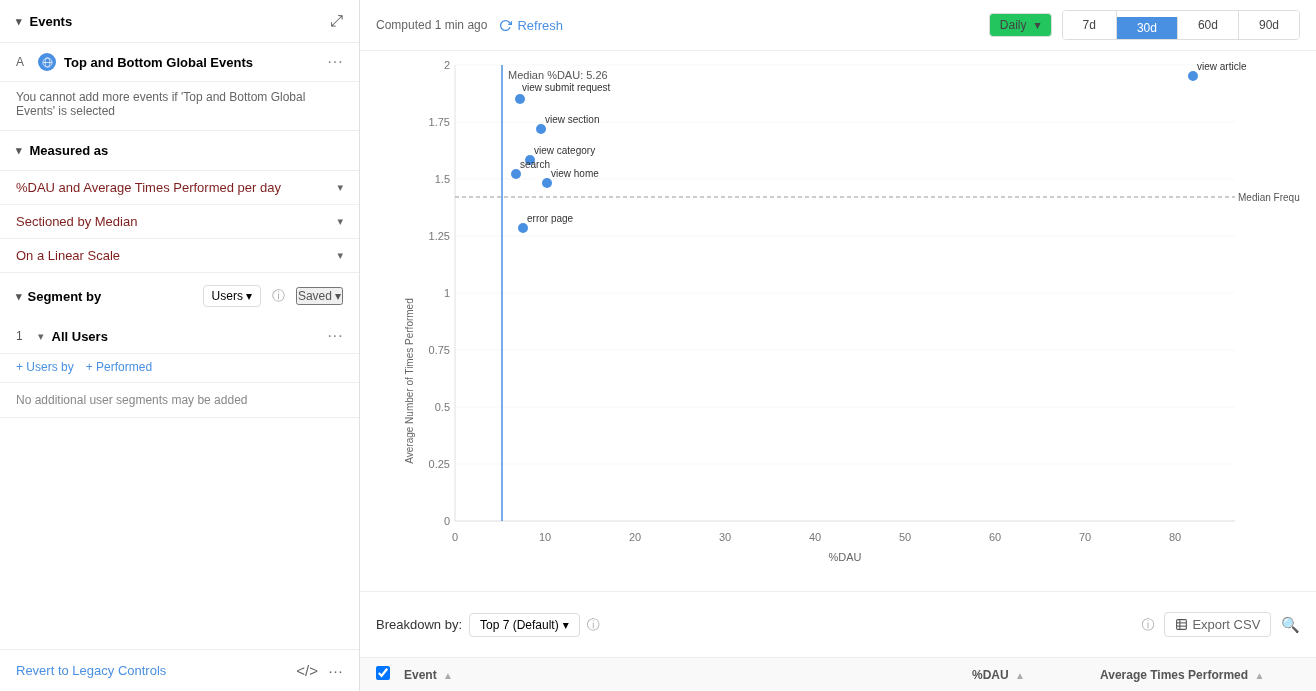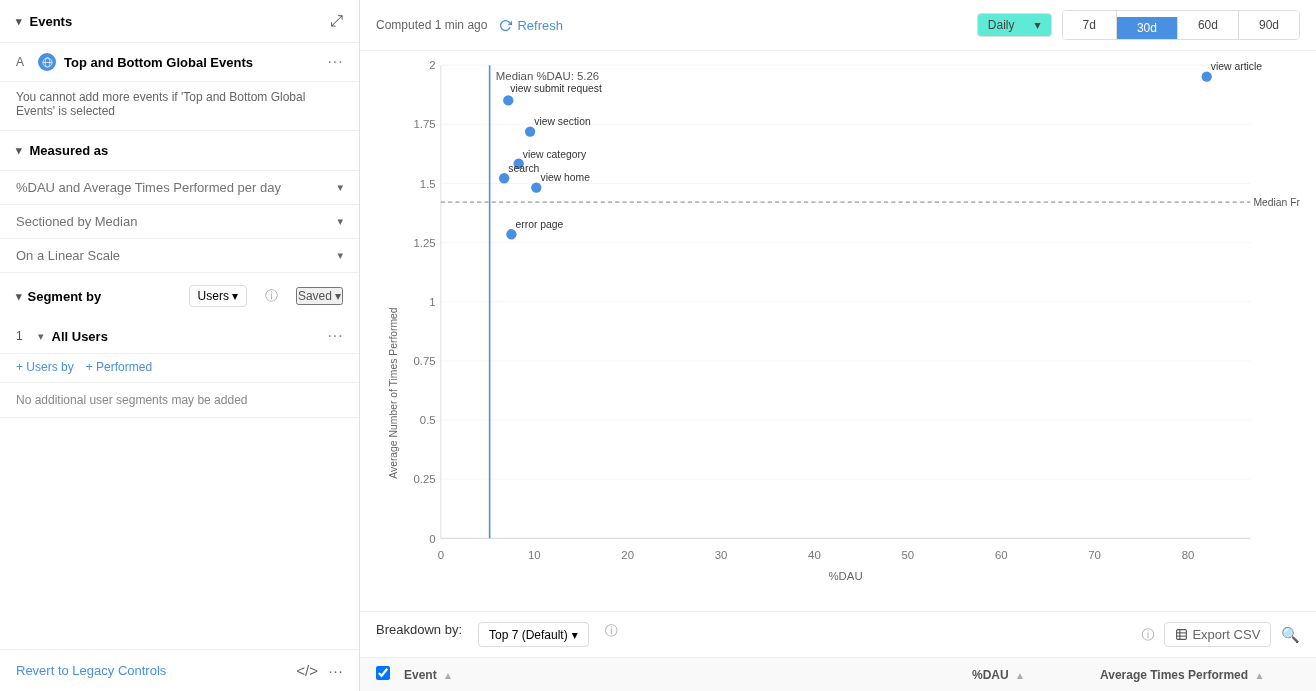--- a/index.html
+++ b/index.html
@@ -73,40 +73,40 @@
     }
     .dropdown-row {
       display: flex;
       align-items: center;
       justify-content: space-between;
       padding: 9px 16px;
       border-bottom: 1px solid #f0f0f0;
       cursor: pointer;
     }
     .dropdown-row:last-child { border-bottom: none; }
-    .dropdown-label { font-size: 13px; color: #737373; }
+    .dropdown-label { font-size: 13px; color: #7f1d1d; }
     .chevron-down { font-size: 11px; color: #666; }
     .segment-section { border-bottom: 1px solid #eee; }
     .segment-header {
       display: flex;
       align-items: center;
       justify-content: space-between;
       padding: 12px 16px;
     }
     .segment-header-left {
       display: flex;
       align-items: center;
       gap: 6px;
       font-weight: 600;
       font-size: 13px;
     }
     .segment-controls {
       display: flex;
       align-items: center;
-      gap: 18px;
+      gap: 11px;
     }
     .users-btn {
       display: flex;
       align-items: center;
       gap: 3px;
       background: #fff;
       border: 1px solid #ddd;
       border-radius: 4px;
       padding: 3px 8px;
       cursor: pointer;
@@ -213,25 +213,25 @@
       background: #fff;
       border: none;
       border-right: 1px solid #ddd;
       color: #444;
     }
     .time-btn:last-child { border-right: none; }
     .time-btn.active { background: #4a90e2; color: #fff; margin-top: 6px; }
     .daily-btn {
       display: flex;
       align-items: center;
-      gap: 20px;
+      gap: 8px;
       padding: 4px 10px;
       font-size: 12px;
       cursor: pointer;
-      background: #5eead4;
+      background: #22c55e;
       border: 1px solid #ddd;
       border-radius: 4px;
       color: #444;
       margin-right: 4px;
     }
     
     
     .chart-area {
       flex: 1;
       position: relative;
@@ -239,23 +239,24 @@
       padding: 10px 16px 0 0;
     }
     svg.chart-svg {
       width: 100%;
       height: 100%;
     }
 
     
     .breakdown-bar {
       display: flex;
-      padding: 10px 16px;
+      align-items: center;
+      padding: 20px 16px;
       border-top: 1px solid #eee;
-      gap: 16px;
+      gap: 7px;
     }
     .breakdown-label { font-size: 13px; color: #333; font-weight: 500; }
     .breakdown-select {
       display: flex;
       align-items: center;
       gap: 4px;
       padding: 4px 10px;
       border: 1px solid #ddd;
       border-radius: 4px;
       font-size: 12px;

